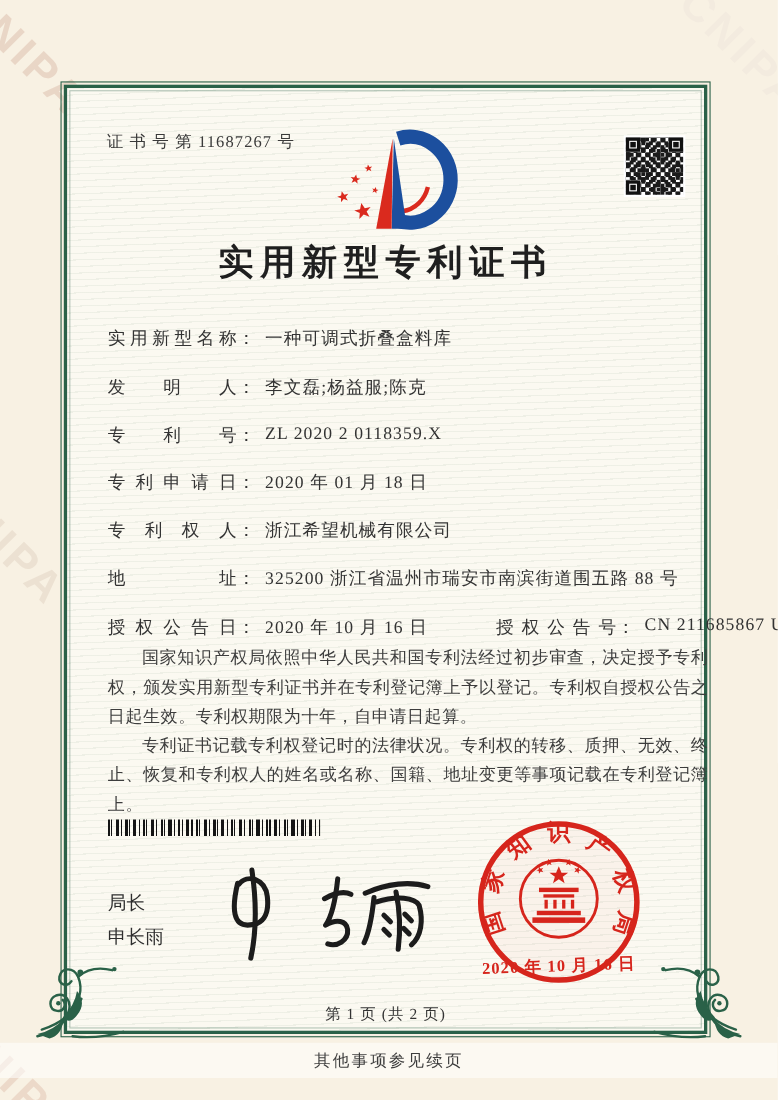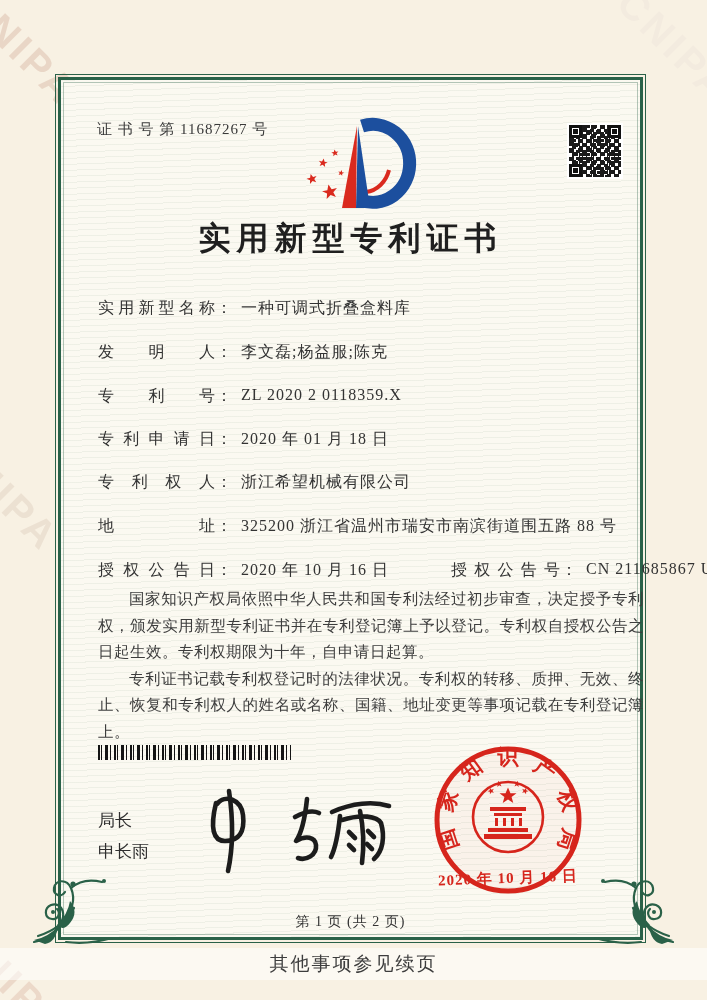--- a/index.html
+++ b/index.html
@@ -100,21 +100,21 @@
     transform:rotate(-2deg);
   }
 
   .page-info{position:absolute;left:0;top:833px;width:100%;text-align:center;font-size:14px;color:#333;letter-spacing:1px;}
 
   .footer-band{
     position:absolute;left:0;top:948px;width:707px;height:32px;
     background:rgba(255,255,255,0.55);
     display:flex;align-items:center;justify-content:center;
   }
-  .footer-note{font-size:19px;color:#3d3d3d;letter-spacing:2px;}
+  .footer-note{font-size:15px;color:#3d3d3d;letter-spacing:2px;}
 
   .ornament{position:absolute;width:92px;height:98px;}
   .orn-left{left:24px;top:850px;}
   .orn-right{left:591px;top:850px;transform:scaleX(-1);}
 </style>
 </head>
 <body>
 
 <div class="page">
 

